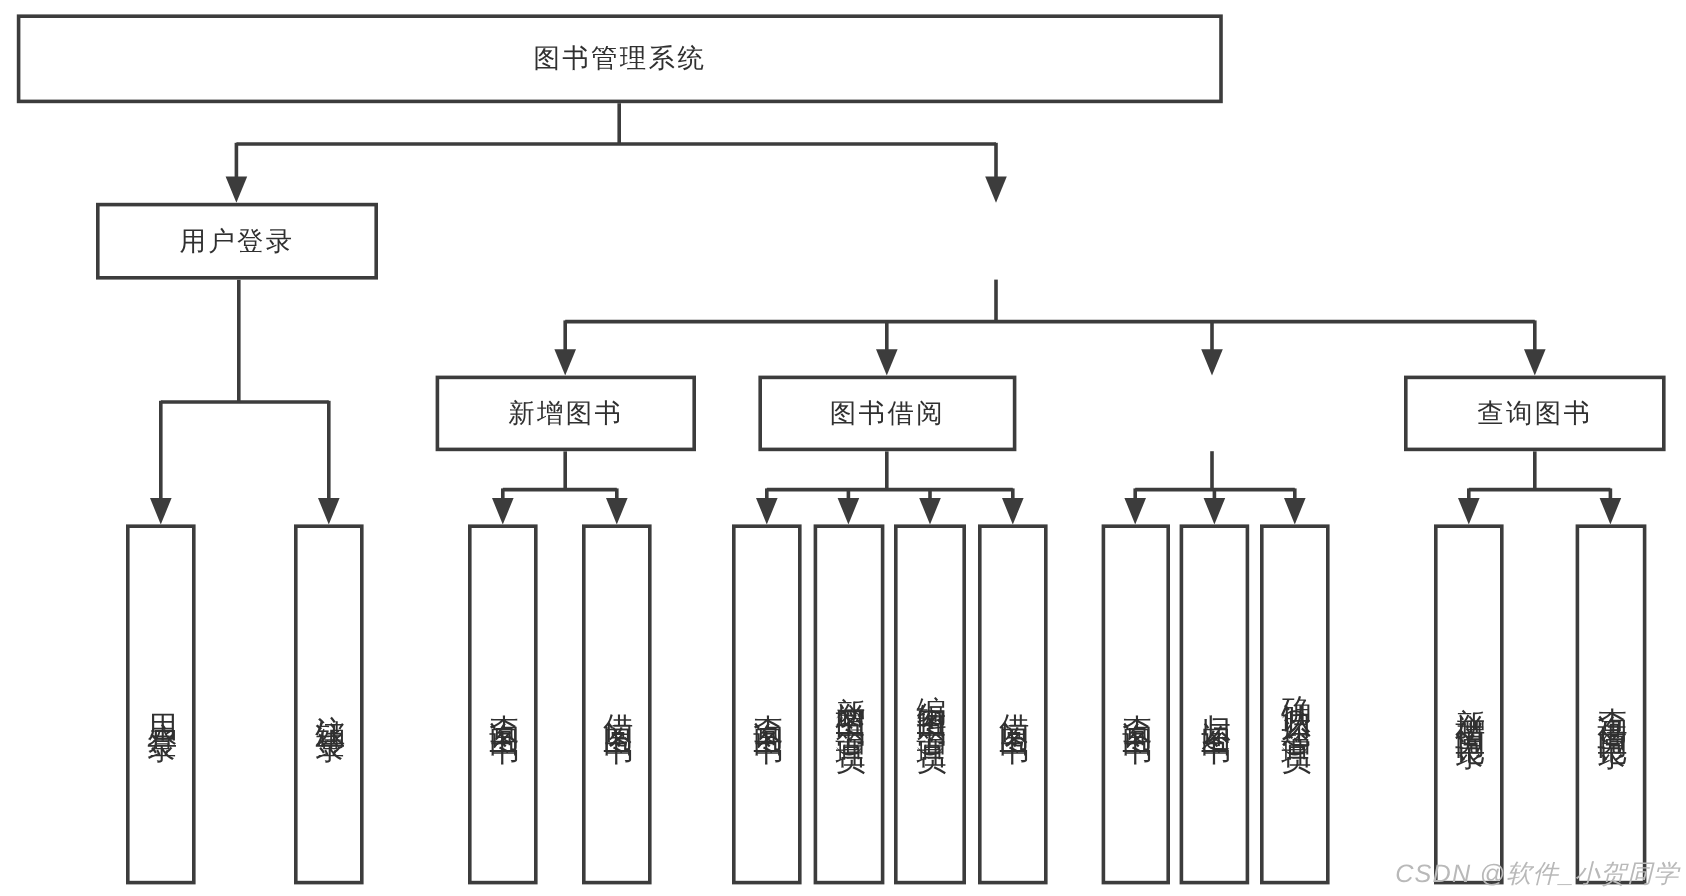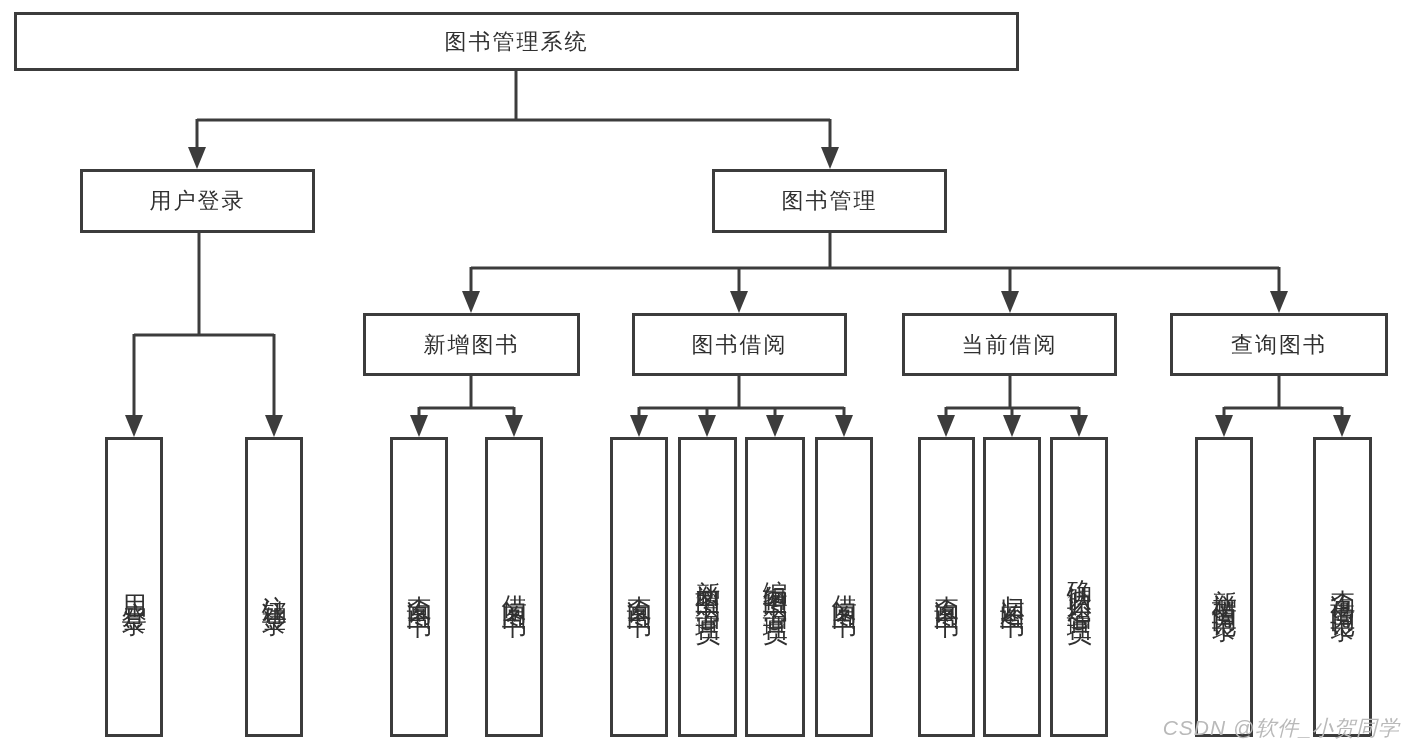--- a/index.html
+++ b/index.html
@@ -100,39 +100,33 @@
     <g>
       <path d="M1279,376 V408"></path>
       <path d="M1224,408 H1342"></path>
       <path d="M1224,407 V419"></path>
         <polygon points="1215,415 1233,415 1224,437" fill="#3c3c3c" stroke="none"></polygon>
       <path d="M1342,407 V419"></path>
         <polygon points="1333,415 1351,415 1342,437" fill="#3c3c3c" stroke="none"></polygon>
     </g>
   </svg>
 
-  <div class="box hbox" style="left:14px;top:12px;width:1005px;height:59px">
+  <div class="box hbox" style="left:14px;top:12px;width:1005px;height:74px">
     <span>图书管理系统</span>
   </div>
 
   <div class="box hbox" style="left:80px;top:169px;width:235px;height:64px">
     <span>用户登录</span>
-  </div>
-  <div class="box hbox" style="left:712px;top:169px;width:235px;height:64px">
-    <span>图书管理</span>
   </div>
 
   <div class="box hbox" style="left:363px;top:313px;width:217px;height:63px">
     <span>新增图书</span>
   </div>
   <div class="box hbox" style="left:632px;top:313px;width:215px;height:63px">
     <span>图书借阅</span>
-  </div>
-  <div class="box hbox" style="left:902px;top:313px;width:215px;height:63px">
-    <span>当前借阅</span>
   </div>
   <div class="box hbox" style="left:1170px;top:313px;width:218px;height:63px">
     <span>查询图书</span>
   </div>
 
   <div class="box vbox" style="left:105px;top:437px;width:58px;height:300px">
     <span class="vtext">用户登录</span>
   </div>
   <div class="box vbox" style="left:245px;top:437px;width:58px;height:300px">
     <span class="vtext">注销登录</span>

